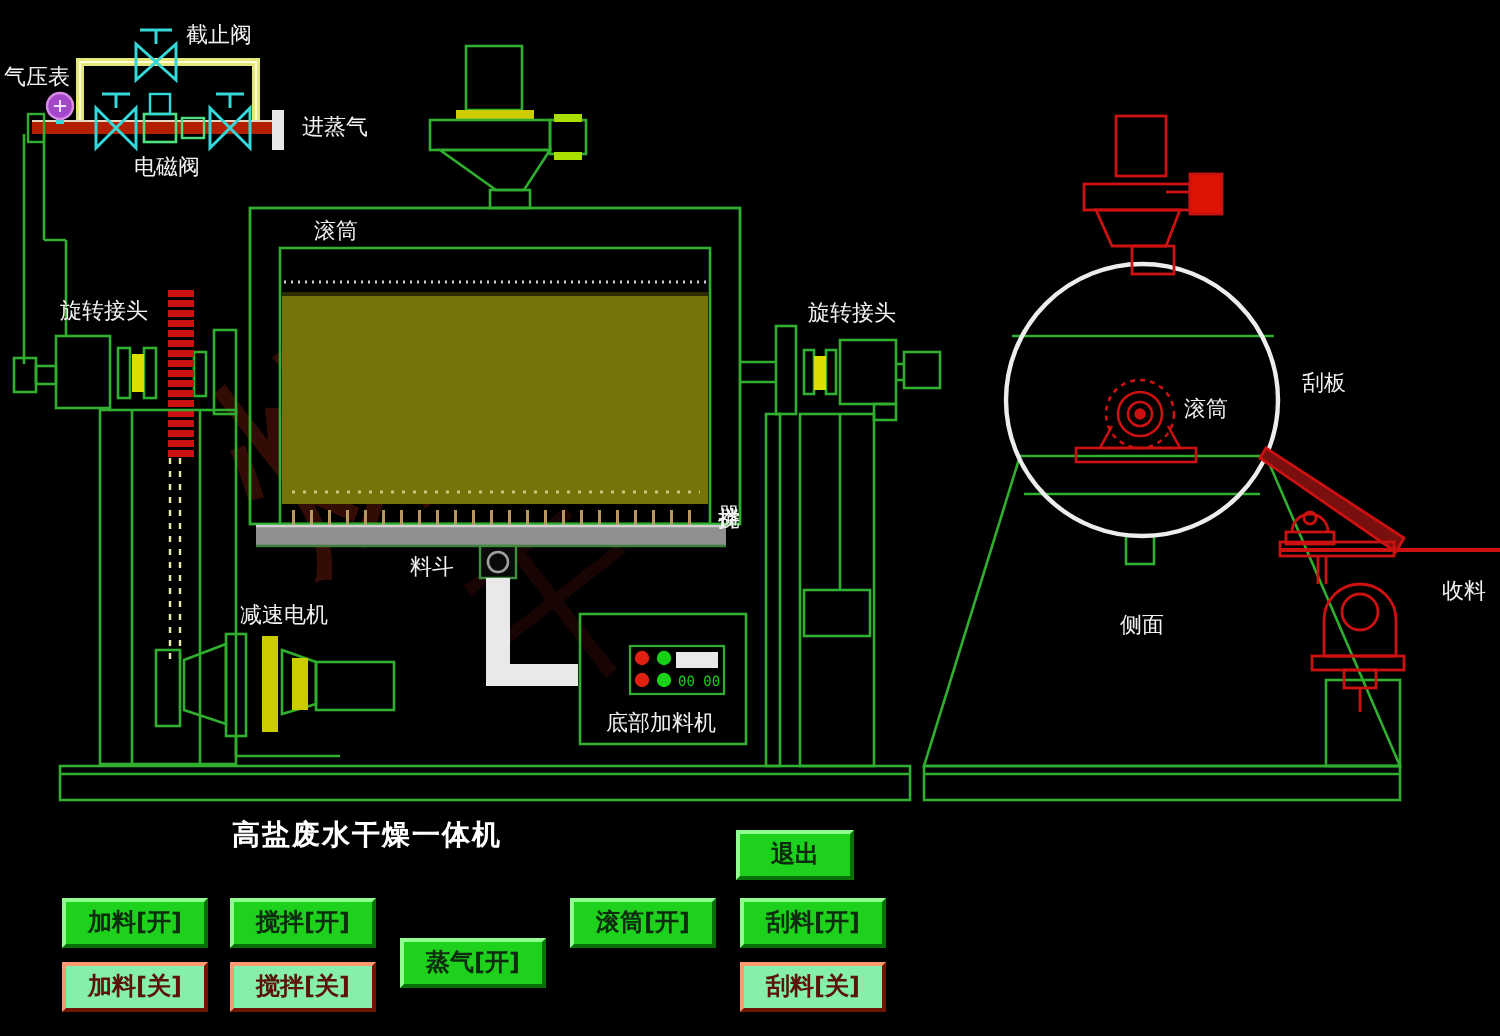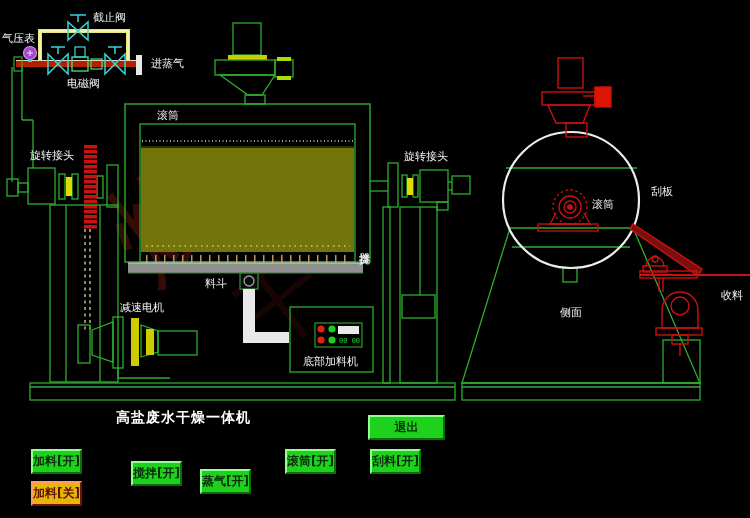--- a/index.html
+++ b/index.html
@@ -8,37 +8,37 @@
     font-family:"DejaVu Sans",sans-serif;
   }
   #schematic{position:absolute;left:0;top:0;}
   .lbl{fill:#f2f2f2;font-size:11px;font-family:"DejaVu Sans",sans-serif;}
   .lbl-v{writing-mode:vertical-rl;text-orientation:upright;}
   #main-title{
     position:absolute;left:116px;top:409px;width:220px;
     color:#ffffff;font-size:14px;font-weight:bold;letter-spacing:1px;white-space:nowrap;
   }
   .btn{
-    position:absolute;width:51px;height:25px;box-sizing:border-box;
+    position:absolute;width:73px;height:25px;box-sizing:border-box;
     display:flex;align-items:center;justify-content:center;
     font-size:12px;font-weight:bold;cursor:pointer;white-space:nowrap;
   }
   .btn.green{
     background:#1dd11d;color:#0d2b0d;
     border-top:2px solid #90ff90;border-left:2px solid #90ff90;
     border-bottom:2px solid #077007;border-right:2px solid #077007;
   }
   .btn.red{
-    background:#eab308;color:#5a1508;
+    background:#86efac;color:#5a1508;
     border-top:2px solid #ff9a70;border-left:2px solid #ff9a70;
     border-bottom:2px solid #701504;border-right:2px solid #701504;
   }
-  #exit-btn{left:368px;top:415px;width:77px;}
+  #exit-btn{left:368px;top:415px;width:59px;}
   .r1{top:449px;} .r2{top:481px;}
-  .c1{left:31px;} .c2{left:131px;margin-top:12px;} .c3{left:200px;margin-top:20px;} .c4{left:285px;text-align:center;} .c5{left:370px;text-align:center;}
+  .c1{left:31px;} .c2{left:115px;} .c3{left:200px;margin-top:20px;} .c4{left:285px;text-align:center;} .c5{left:370px;text-align:center;}
 </style>
 </head>
 <body>
 
 <div id="screen">
 
 <svg id="schematic" width="750" height="410" viewBox="0 0 750 410">
 
   <g opacity="0.42">
     <text x="0" y="0" transform="translate(150,285) rotate(-38)" font-size="120" fill="#7a1d10">燥</text>
@@ -269,14 +269,16 @@
 
   <div id="exit-btn" class="btn green">退出</div>
 
   <div class="btn green r1 c1">加料[开]</div>
   <div class="btn green r1 c2">搅拌[开]</div>
   <div class="btn green r1 c3">蒸气[开]</div>
   <div class="btn green r1 c4">滚筒[开]</div>
   <div class="btn green r1 c5">刮料[开]</div>
 
   <div class="btn red r2 c1">加料[关]</div>
+  <div class="btn red r2 c2">搅拌[关]</div>
+  <div class="btn red r2 c5">刮料[关]</div>
 
 </div>
 
 </body></html>

